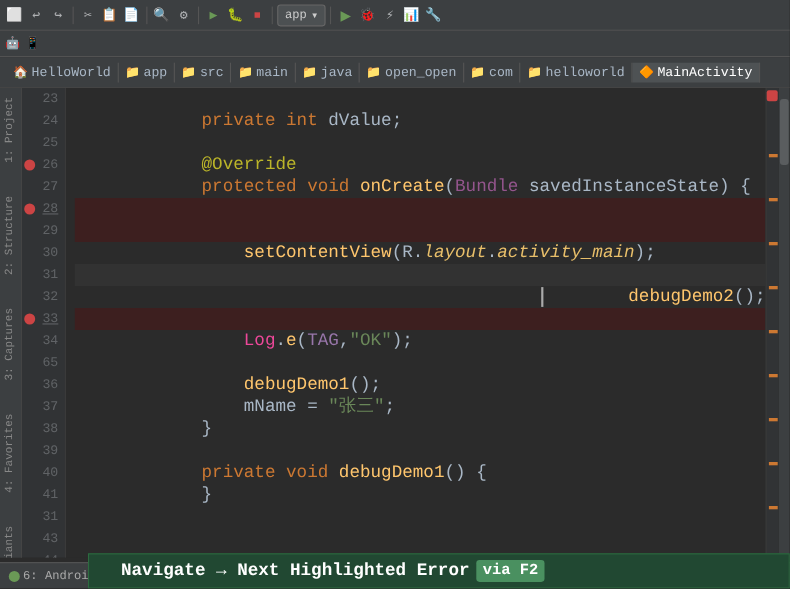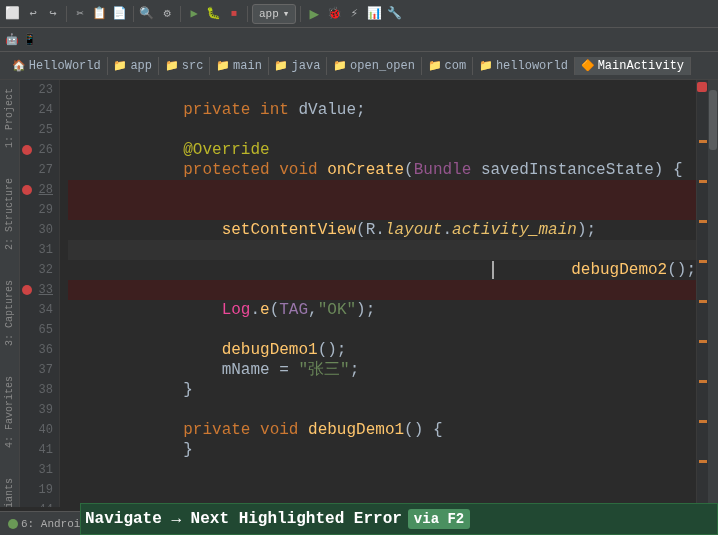--- a/index.html
+++ b/index.html
@@ -188,21 +188,21 @@
     .tooltip-bar {
       position: absolute;
       bottom: 0;
       left: 80px;
       right: 0;
       height: 32px;
       background: #214832;
       border: 1px solid #2d6a3f;
       display: flex;
       align-items: center;
-      padding: 0 4px;
+      padding: 0 29px;
       font-size: 16px;
       font-weight: bold;
       color: #ffffff;
       z-index: 10;
     }
     .tooltip-key {
       background: #4a9060;
       padding: 2px 6px;
       border-radius: 3px;
       font-size: 14px;
@@ -352,21 +352,21 @@
       </div>
       <div class="line-number"><span>34</span></div>
       <div class="line-number"><span>65</span></div>
       <div class="line-number"><span>36</span></div>
       <div class="line-number"><span>37</span></div>
       <div class="line-number"><span>38</span></div>
       <div class="line-number"><span>39</span></div>
       <div class="line-number"><span>40</span></div>
       <div class="line-number"><span>41</span></div>
       <div class="line-number"><span>31</span></div>
-      <div class="line-number"><span>19</span></div>
+      <div class="line-number"><span>43</span></div>
       <div class="line-number"><span>44</span></div>
 
     </div>
 
     <div class="code-content" style="overflow:hidden;">
 
       <div class="code-line">
         &nbsp;&nbsp;&nbsp;&nbsp;<span class="kw">private</span> <span class="kw">int</span> dValue;
       </div>
 

